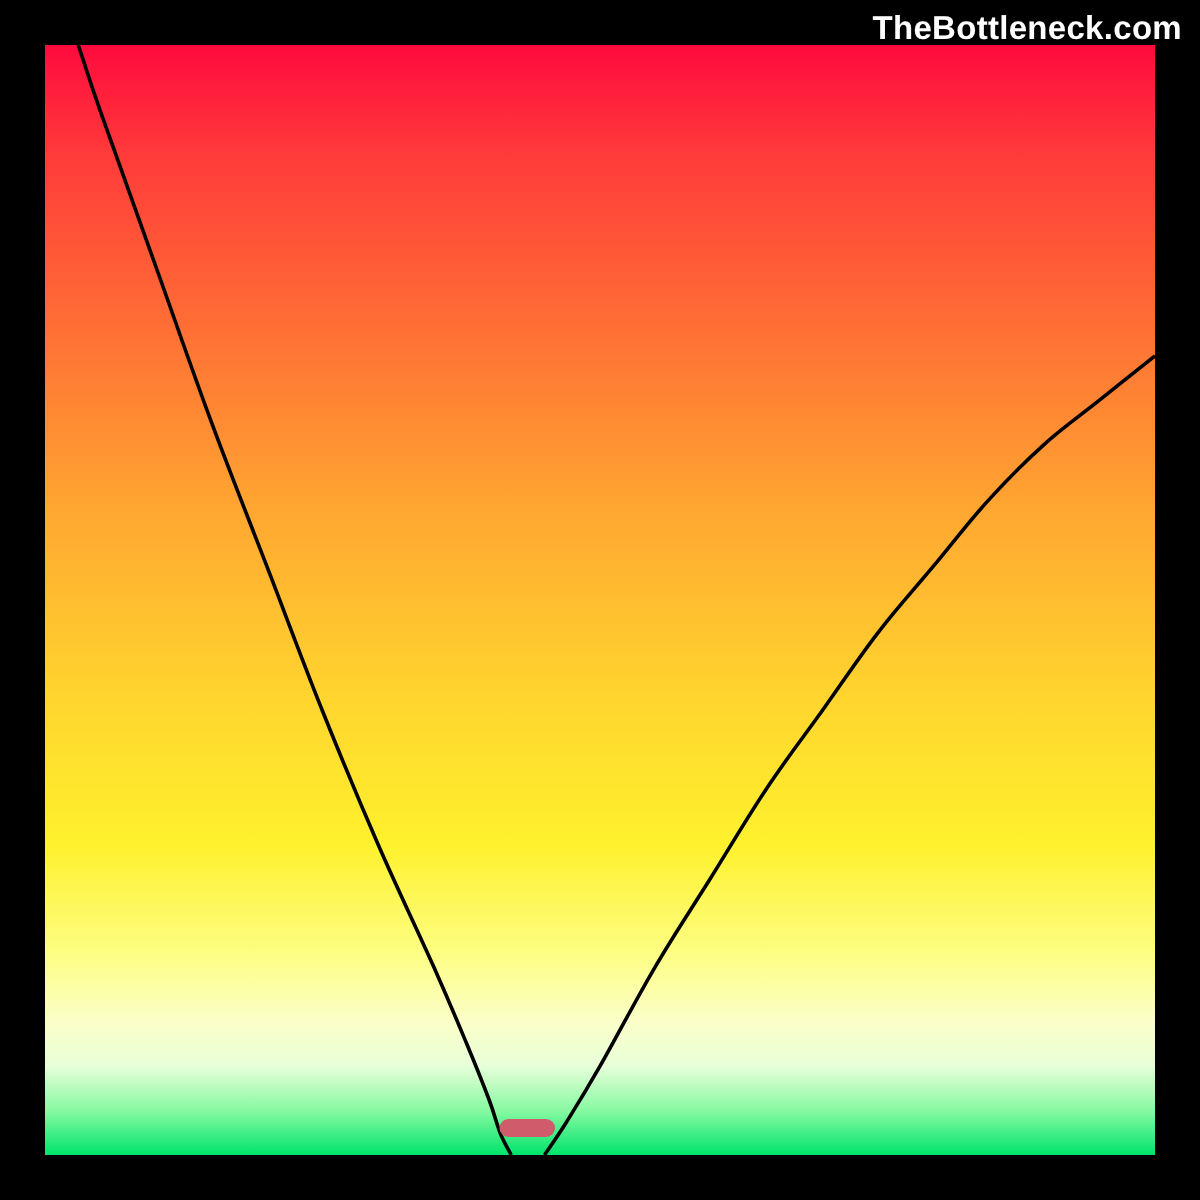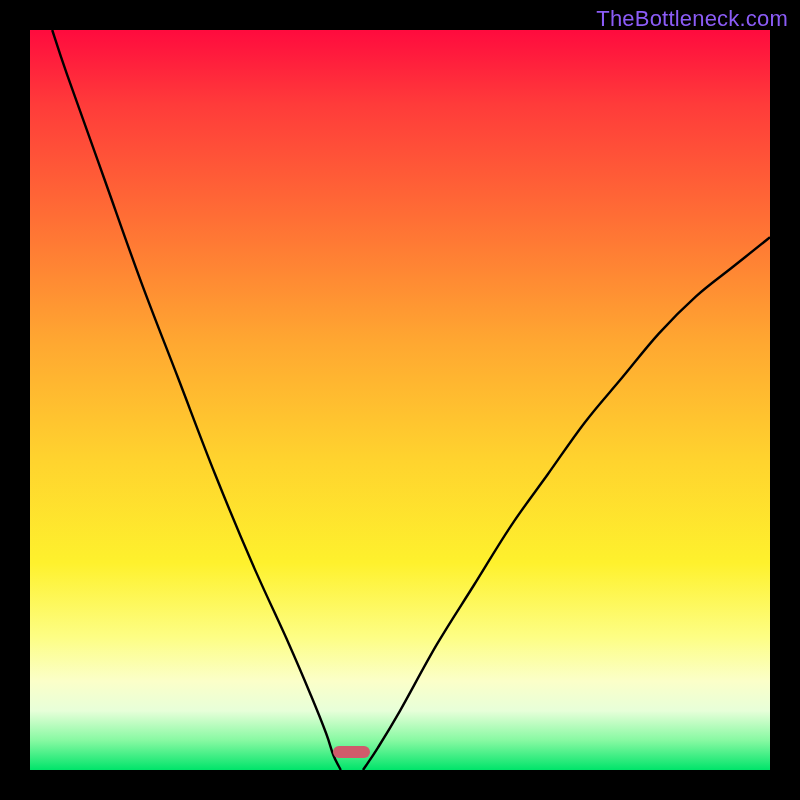--- a/index.html
+++ b/index.html
@@ -29,23 +29,23 @@
       #fbffc9 88%,
       #e7ffd9 92%,
       #87f9a2 96%,
       #00e46a 100%
     );
   }
   .watermark {
     position: absolute;
     top: 6px;
     right: 12px;
-    color: #8b5cf6;
+    color: #ffffff;
     font-size: 22px;
-    font-weight: 400;
+    font-weight: 700;
     letter-spacing: 0.2px;
     user-select: none;
   }
   svg.curve {
     position: absolute;
     left: 0;
     top: 0;
     width: 740px;
     height: 740px;
     overflow: visible;

